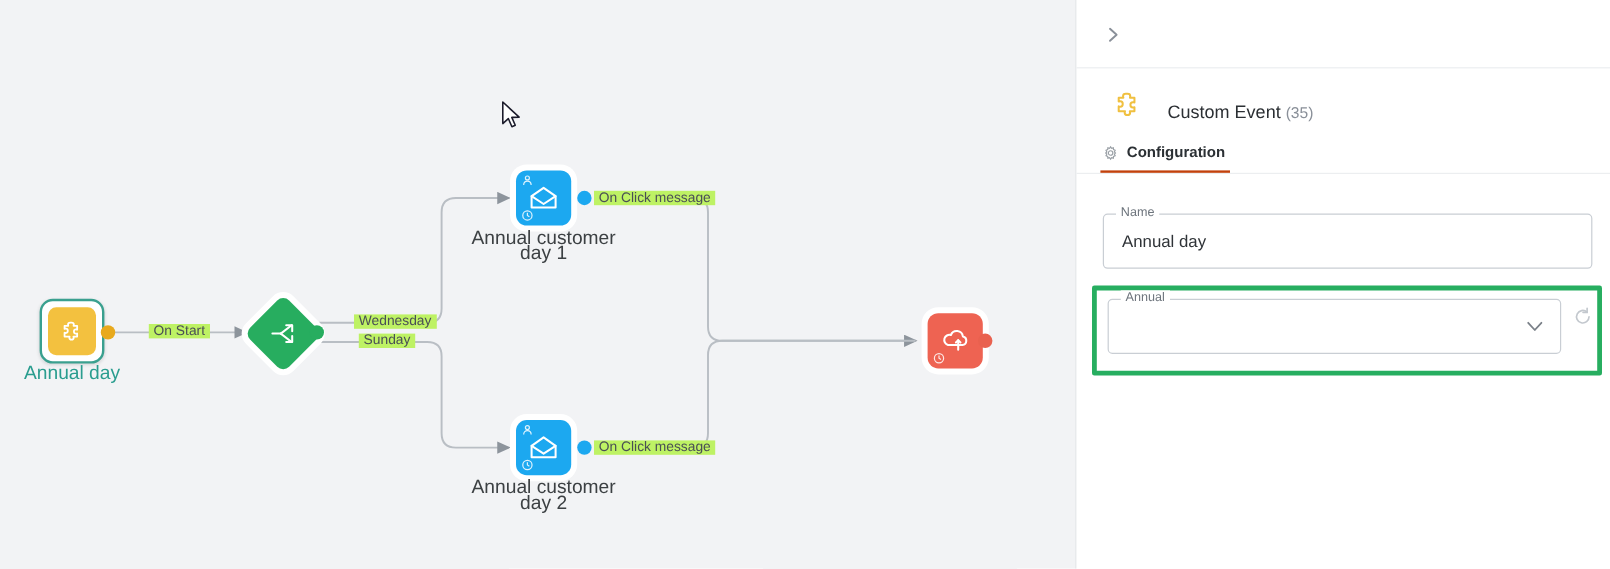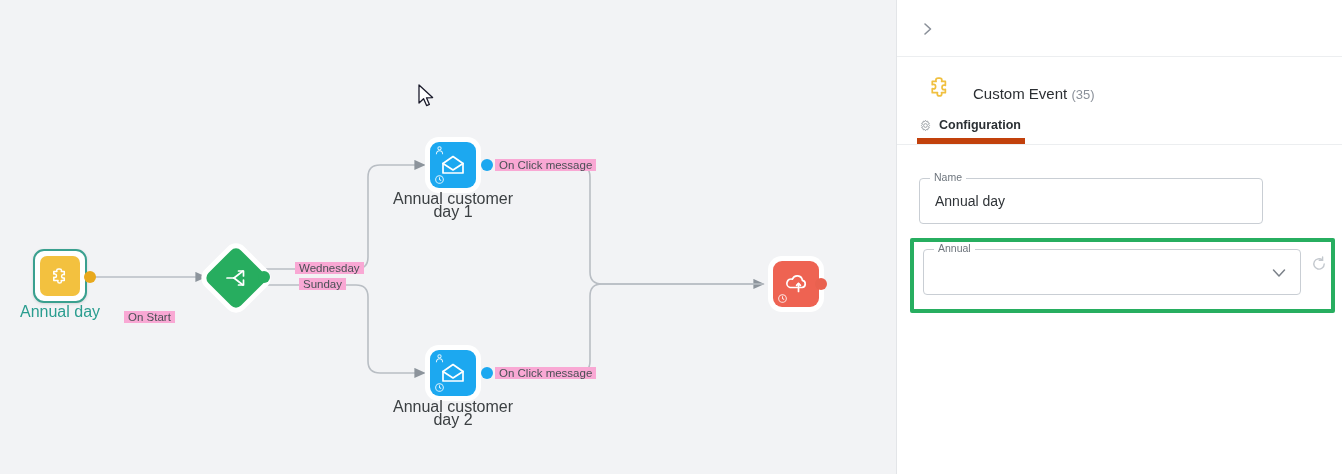--- a/index.html
+++ b/index.html
@@ -82,21 +82,21 @@
   }
   .port.amber { background: #e8a91d; }
   .port.green { background: #27ad5f; }
   .port.blue  { background: #1ca8f0; }
   .port.red   { background: #e9614f; }
 
   .edge-label {
     position: absolute;
     font-size: 11.5px;
     color: #4a4f55;
-    background: #f9a8d4;
+    background: #bef264;
     padding: 0 4px;
     white-space: nowrap;
   }
 
   .mini-ico { position: absolute; opacity: .85; }
 
   
   #cursor { position: absolute; left: 417px; top: 84px; }
 
   
@@ -133,21 +133,21 @@
     position: relative;
     padding-left: 20px;
     border-bottom: 1px solid #eceef0;
     height: 33px;
   }
   .tab {
     display: inline-flex; align-items: center; gap: 7px;
     height: 32px;
     font-size: 12.5px; font-weight: bold;
     color: #2b3034;
-    border-bottom: 6px solid #c2410c;
+    border-bottom: 2px solid #c2410c;
     padding: 0 4px 0 2px;
     cursor: pointer;
   }
 
   
   .field {
     position: absolute;
     height: 46px;
   }
   .field-box {
@@ -241,21 +241,21 @@
               <path d="M12 14 L21 21"></path>
               <path d="M16.5 7 H21.5 V12"></path>
               <path d="M16.5 21 H21.5 V16"></path>
             </g>
           </svg>
         </div>
       </div>
       <div class="port green" style="left:258px; top:271px;"></div>
     </div>
 
-    <div class="edge-label" style="left:124px; top:270px;margin-top:41px;">On Start</div>
+    <div class="edge-label" style="left:124px; top:270px;">On Start</div>
     <div class="edge-label" style="left:295px; top:262px;">Wednesday</div>
     <div class="edge-label" style="left:299px; top:278px;">Sunday</div>
 
     <div class="node">
       <div class="node-box" style="left:430px; top:142px; background:#1ca8f0;">
         <svg width="28" height="28" viewBox="0 0 28 28">
           <g fill="none" stroke="#ffffff" stroke-width="1.7" stroke-linejoin="round" stroke-linecap="round">
             <path d="M4 12.5 L14 5.5 L24 12.5 V22 H4 Z"></path>
             <path d="M4 12.5 L14 19 L24 12.5"></path>
           </g>
@@ -357,21 +357,21 @@
         <svg width="13" height="13" viewBox="0 0 16 16">
           <g fill="none" stroke="#9aa0a6" stroke-width="1.2">
             <circle cx="8" cy="8" r="2.3"></circle>
             <path d="M8 1.6 L9 3.1 L10.8 2.7 L11 4.5 L12.7 5.2 L11.9 6.8 L13 8 L11.9 9.2 L12.7 10.8 L11 11.5 L10.8 13.3 L9 12.9 L8 14.4 L7 12.9 L5.2 13.3 L5 11.5 L3.3 10.8 L4.1 9.2 L3 8 L4.1 6.8 L3.3 5.2 L5 4.5 L5.2 2.7 L7 3.1 Z"></path>
           </g>
         </svg>
         <span>Configuration</span>
       </div>
     </div>
 
-    <div class="field" style="left:22px; top:178px; width:344px;">
+    <div class="field" style="left:22px; top:178px; width:408px;">
       <div class="field-box"></div>
       <div class="field-legend">Name</div>
       <div class="field-value">Annual day</div>
     </div>
 
     <div id="highlight"></div>
 
     <div class="field" style="left:26px; top:249px; width:378px;">
       <div class="field-box"></div>
       <div class="field-legend">Annual</div>

